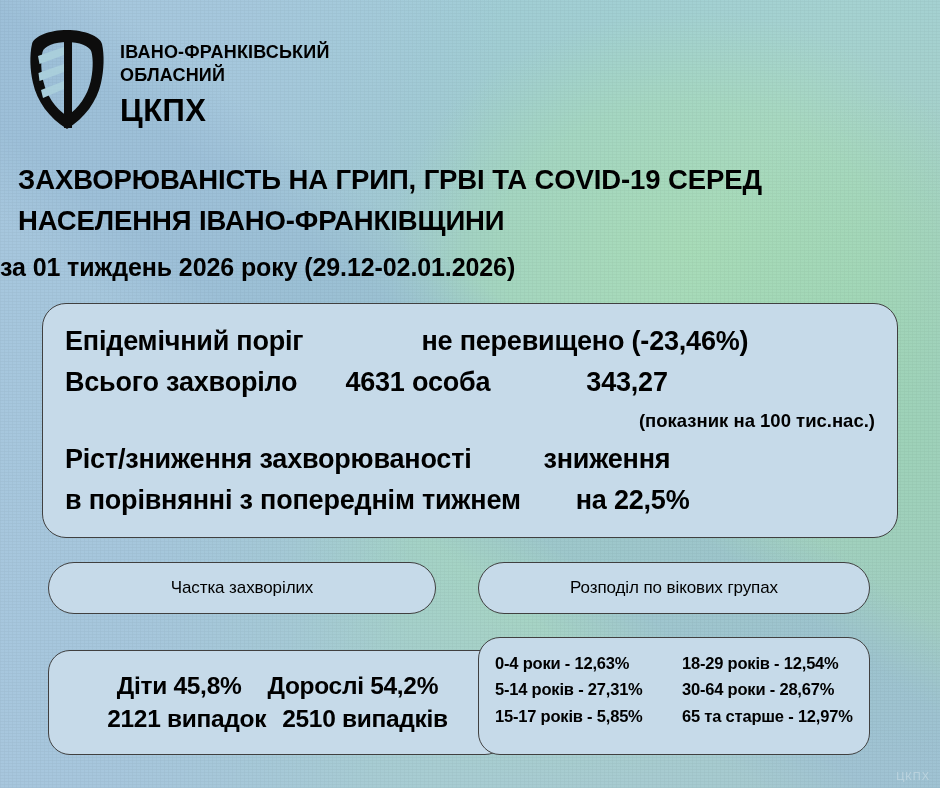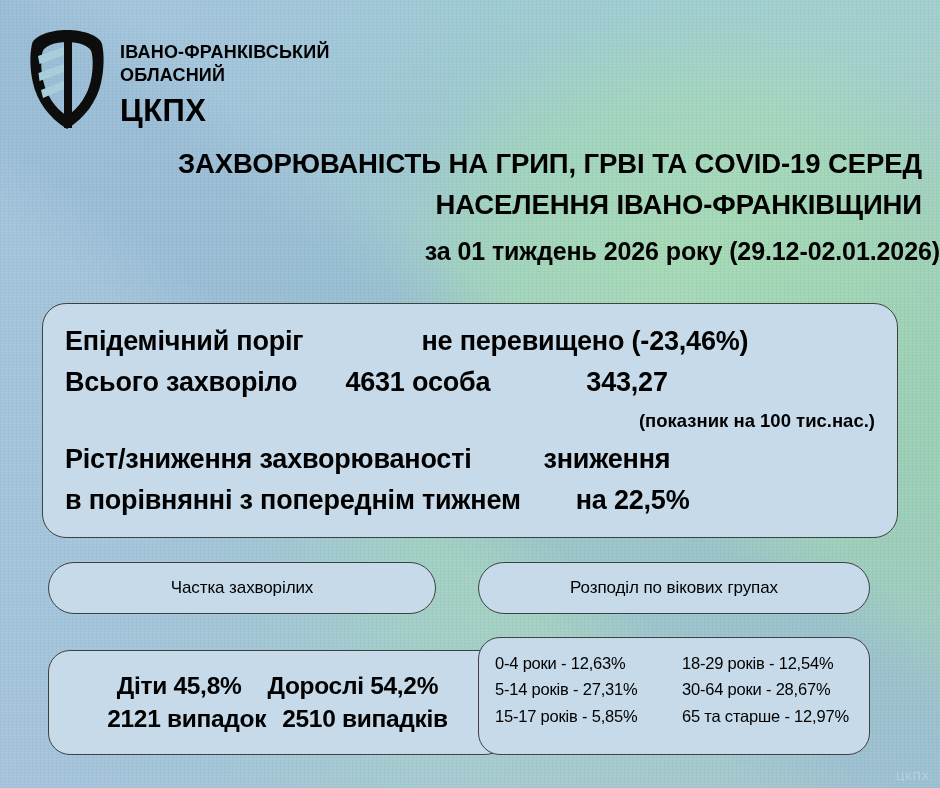--- a/index.html
+++ b/index.html
@@ -138,23 +138,23 @@
     font-weight: bold;
     letter-spacing: 0.5px;
     line-height: 1.1;
     margin-top: 7px;
   }
 
   
   .title-block {
     position: absolute;
     left: 0;
-    top: 144px;
+    top: 160px;
     width: 940px;
-    text-align: right;
+    text-align: left;
   }
   .title-main {
     font-size: 27.5px;
     font-weight: bold;
     line-height: 1.48;
     letter-spacing: -0.1px;
     padding: 0 18px;
   }
   .title-sub {
     font-size: 25px;
@@ -301,21 +301,21 @@
     display: grid;
     grid-template-columns: 1fr 1fr;
     align-content: center;
     column-gap: 12px;
     row-gap: 3px;
     padding: 0 12px 12px 16px;
     box-sizing: border-box;
   }
   .age-item {
     font-size: 16.5px;
-    font-weight: normal;
+    font-weight: bold;
     white-space: nowrap;
     letter-spacing: -0.2px;
     line-height: 1.42;
   }
 </style>
 </head>
 <body>
 
 <div id="poster">
 

